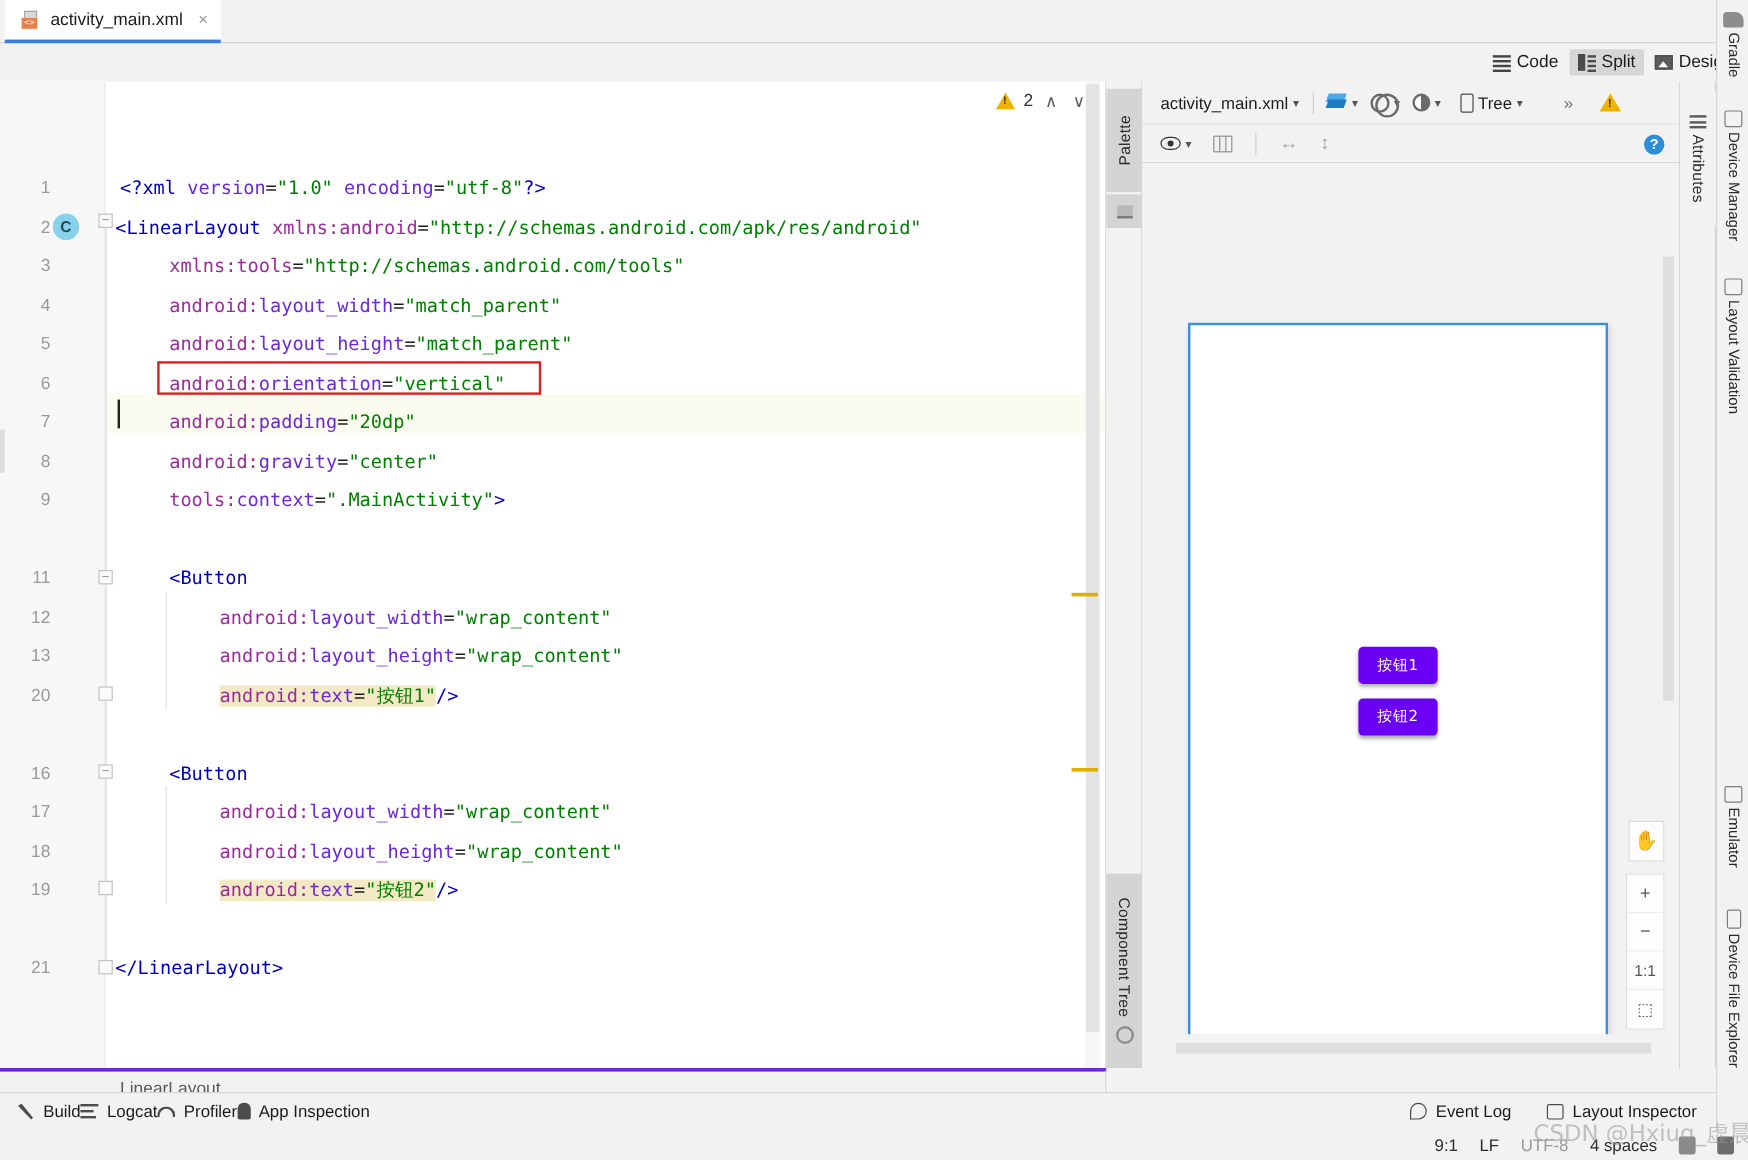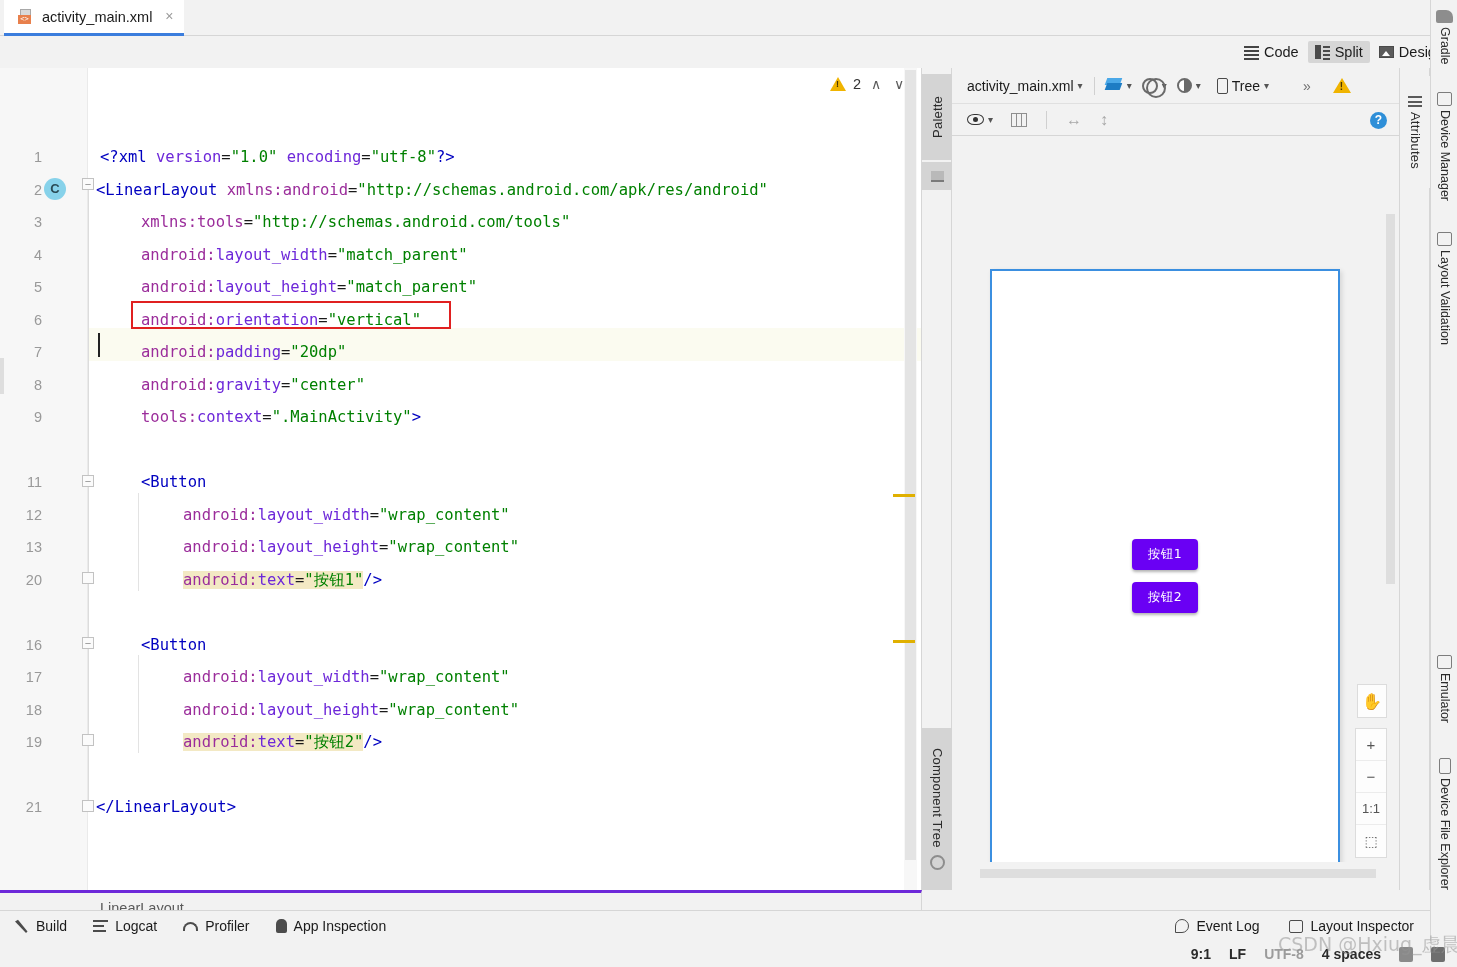--- a/index.html
+++ b/index.html
@@ -281,29 +281,28 @@
     display: flex; flex-direction: column; align-items: center; gap: 4px;
   }
   .railitem .rtxt {
     writing-mode: vertical-rl; font-size: 12.5px; color: #2b2b2b;
   }
 
   
   .bottombar {
     position: absolute; left: 0; bottom: 26px; width: 1430px; height: 31px;
     background: #f2f2f2; border-top: 1px solid #d6d6d6;
-    display: flex; align-items: center; gap: 26px; padding-left: 14px;
+    display: flex; align-items: center; padding-left: 14px;
   }
   .bb { display: flex; align-items: center; gap: 7px; font-size: 14px; color: #1b1b1b; }
   .bbright { position: absolute; right: 16px; display: flex; align-items: center; gap: 30px; }
 
   .statusbar {
     position: absolute; left: 0; bottom: 0; width: 1457px; height: 26px;
     background: #f2f2f2;
-    font-weight: bold;
   }
   .statusright {
     position: absolute; right: 12px; top: 0; height: 26px;
     display: flex; align-items: center; gap: 18px;
     font-size: 14px; color: #2b2b2b;
   }
   .muted { color: #9b9b9b; }
 
   .watermark {
     position: absolute; left: 1278px; top: 932px; font-size: 19px;

